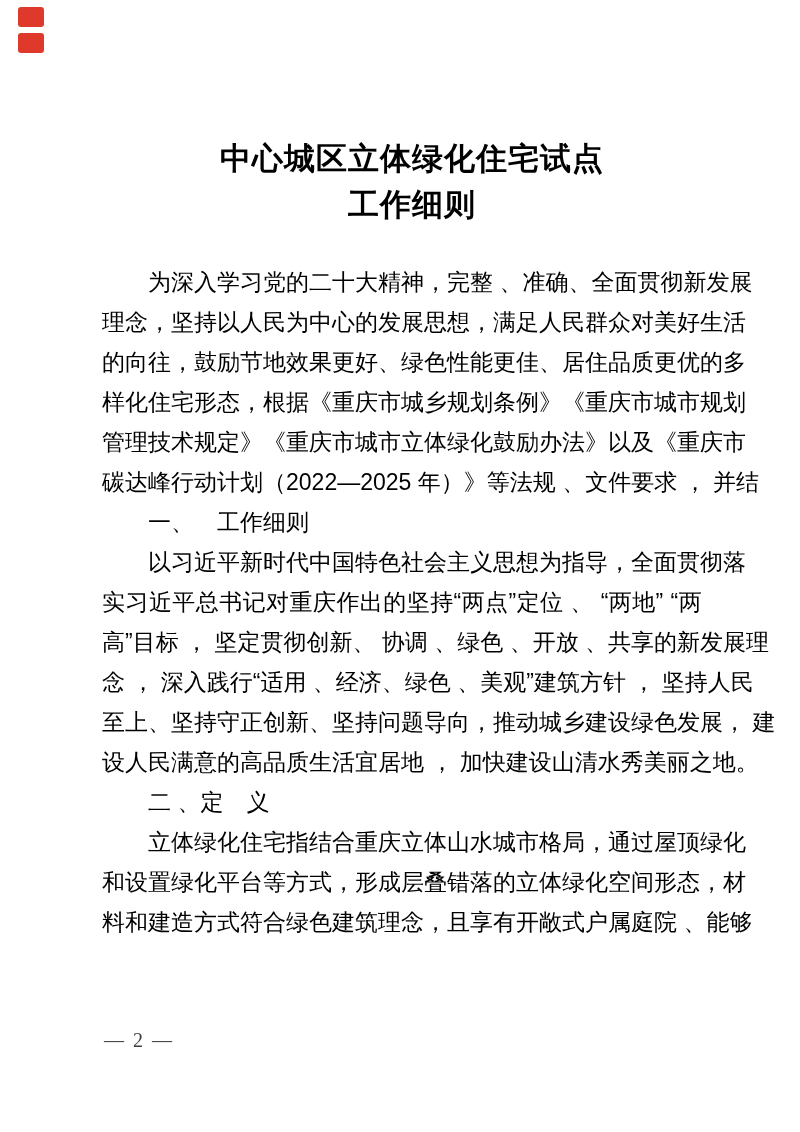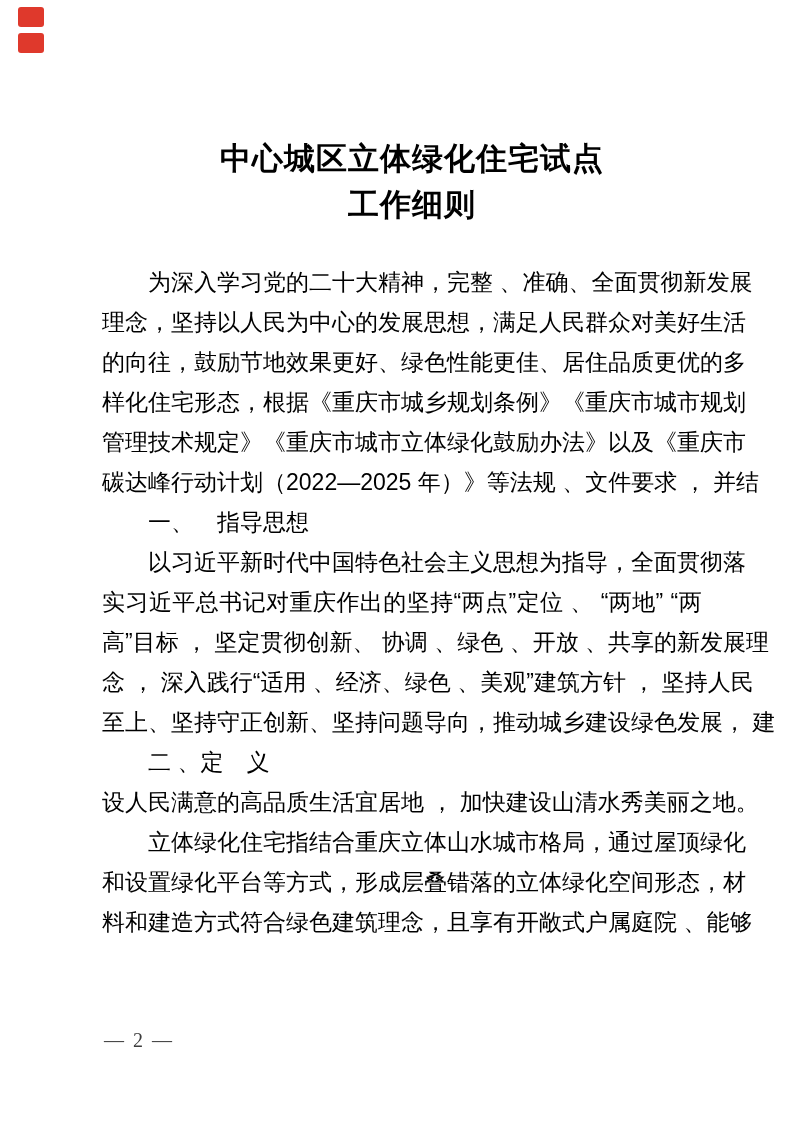--- a/index.html
+++ b/index.html
@@ -263,21 +263,21 @@
         <span>文</span>
         <span>件</span>
         <span>要</span>
         <span>求</span>
         <span>&nbsp;</span>
         <span>，</span>
         <span>&nbsp;</span>
         <span>并</span>
         <span>结</span>
       </div>
-    <div class="line indent">一、　指导思想</div>
+    <div class="line indent">一、　工作细则</div>
     <div class="line indent just">
         <span class="pad"></span>
         <span>以</span>
         <span>习</span>
         <span>近</span>
         <span>平</span>
         <span>新</span>
         <span>时</span>
         <span>代</span>
         <span>中</span>
@@ -430,22 +430,22 @@
         <span>建</span>
         <span>设</span>
         <span>绿</span>
         <span>色</span>
         <span>发</span>
         <span>展</span>
         <span>，</span>
         <span>&nbsp;</span>
         <span>建</span>
       </div>
+    <div class="line">设人民满意的高品质生活宜居地 ， 加快建设山清水秀美丽之地。</div>
     <div class="line indent">二 、定　义</div>
-    <div class="line">设人民满意的高品质生活宜居地 ， 加快建设山清水秀美丽之地。</div>
     <div class="line indent just">
         <span class="pad"></span>
         <span>立</span>
         <span>体</span>
         <span>绿</span>
         <span>化</span>
         <span>住</span>
         <span>宅</span>
         <span>指</span>
         <span>结</span>

